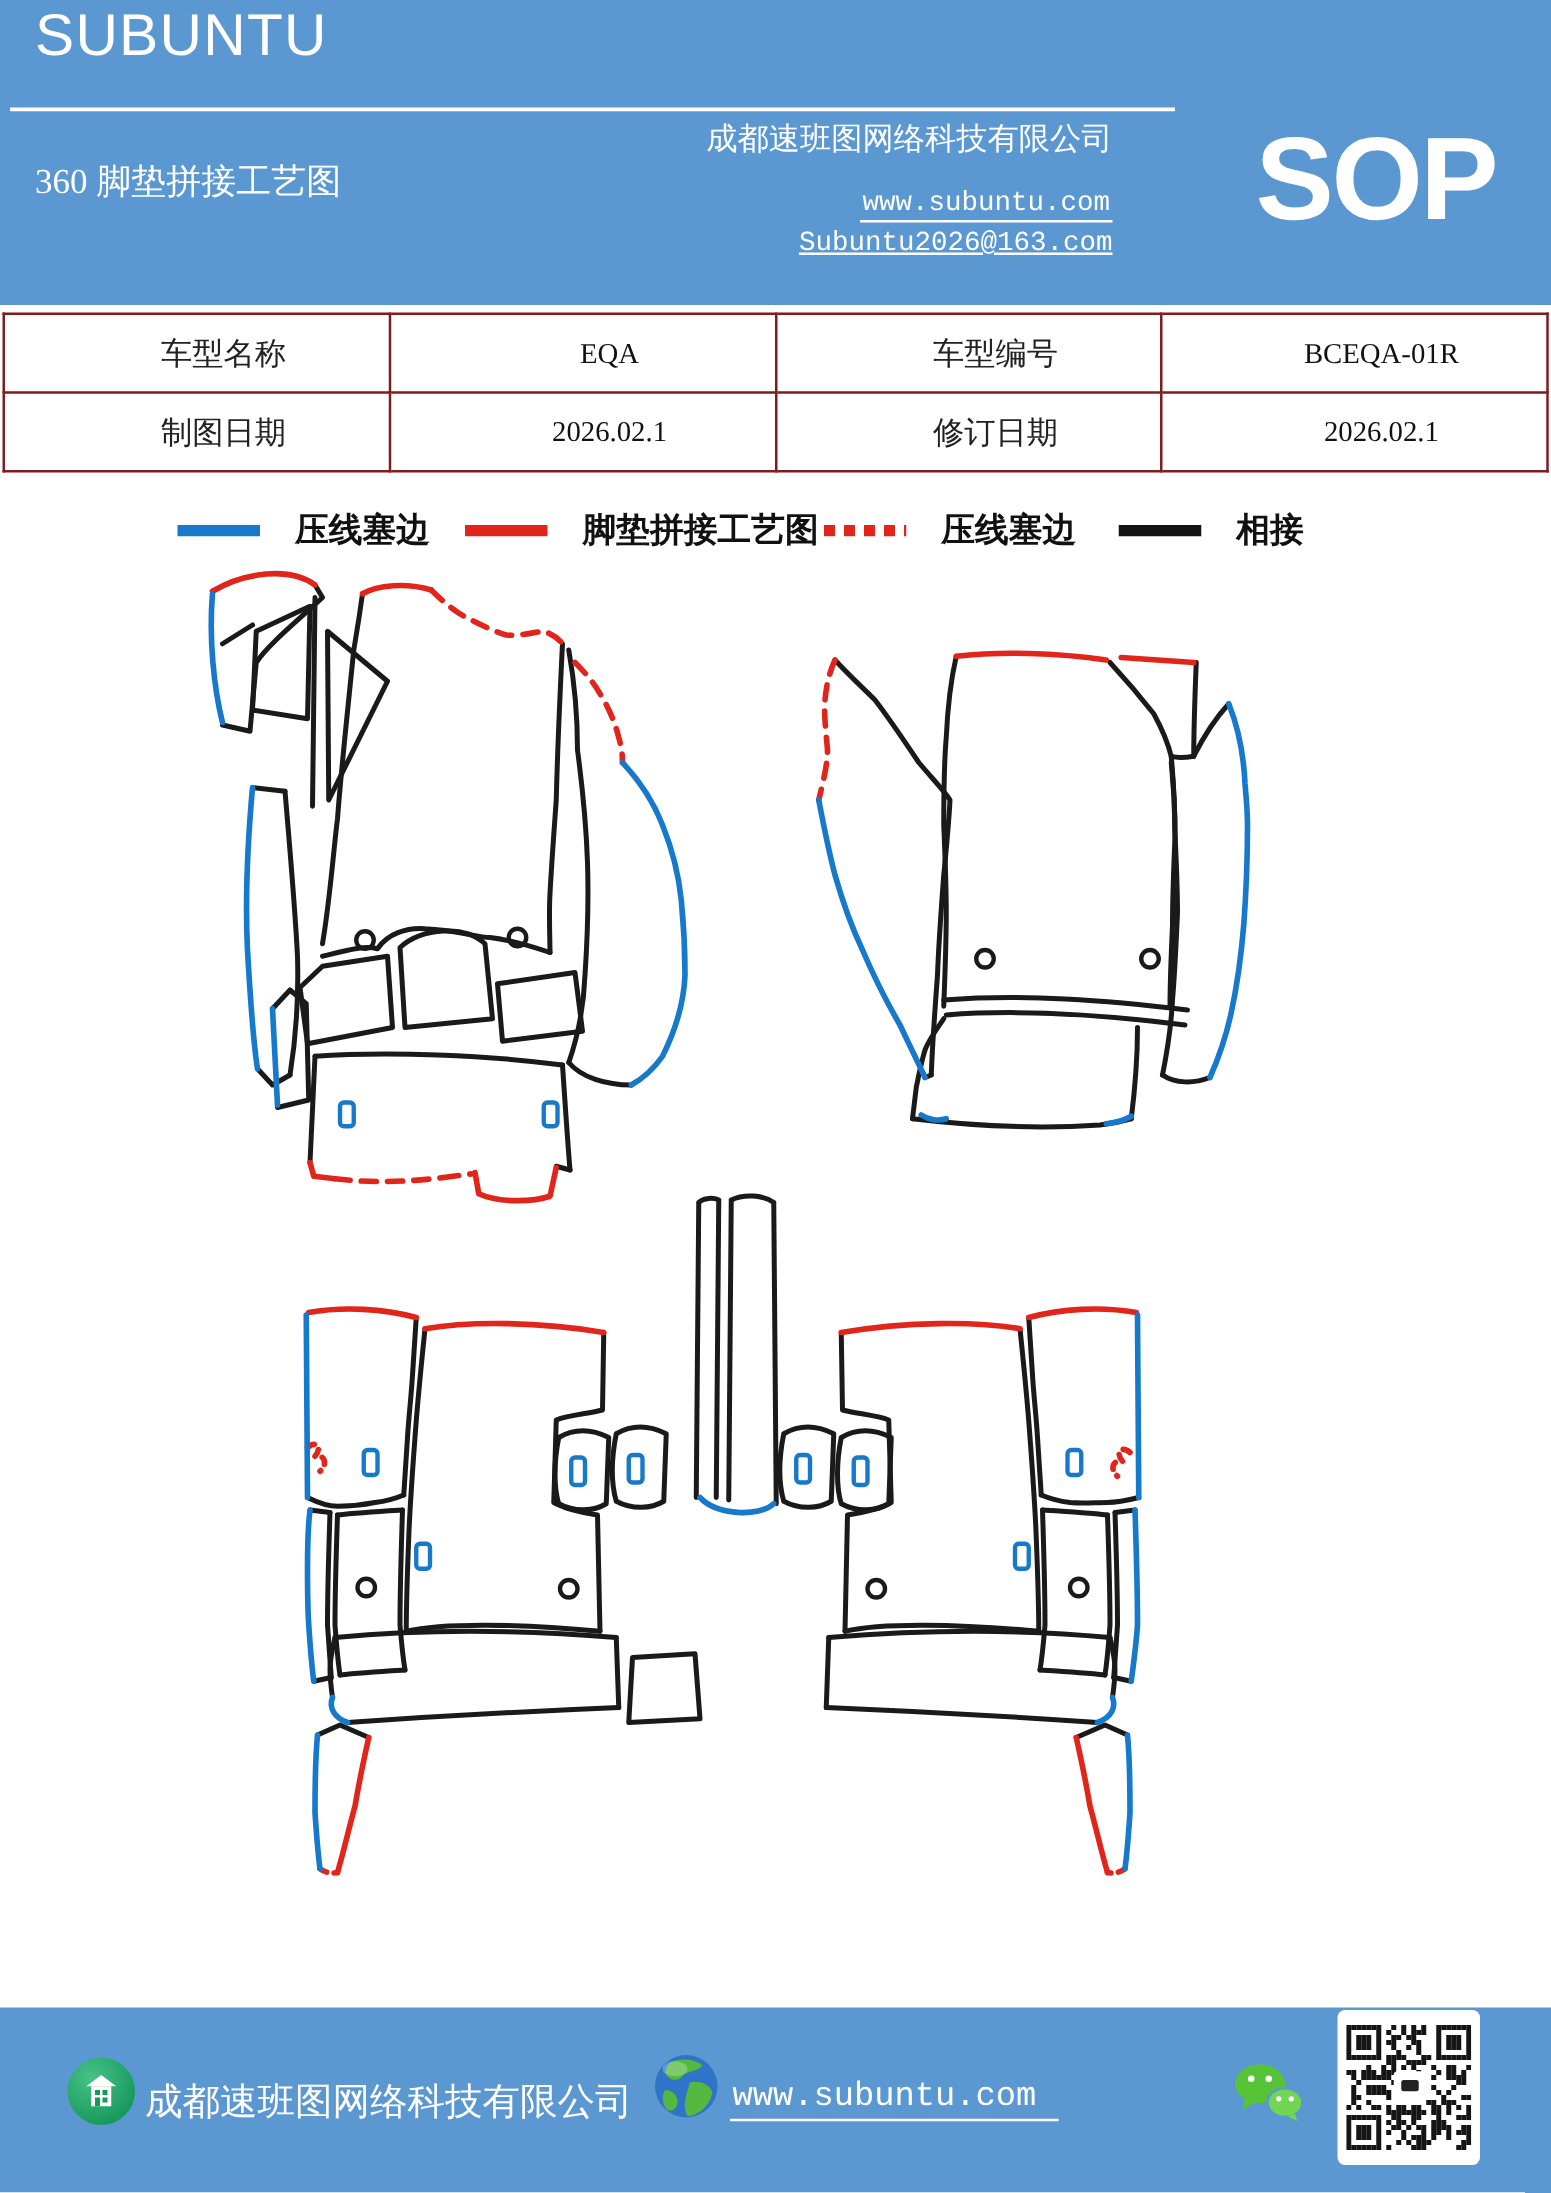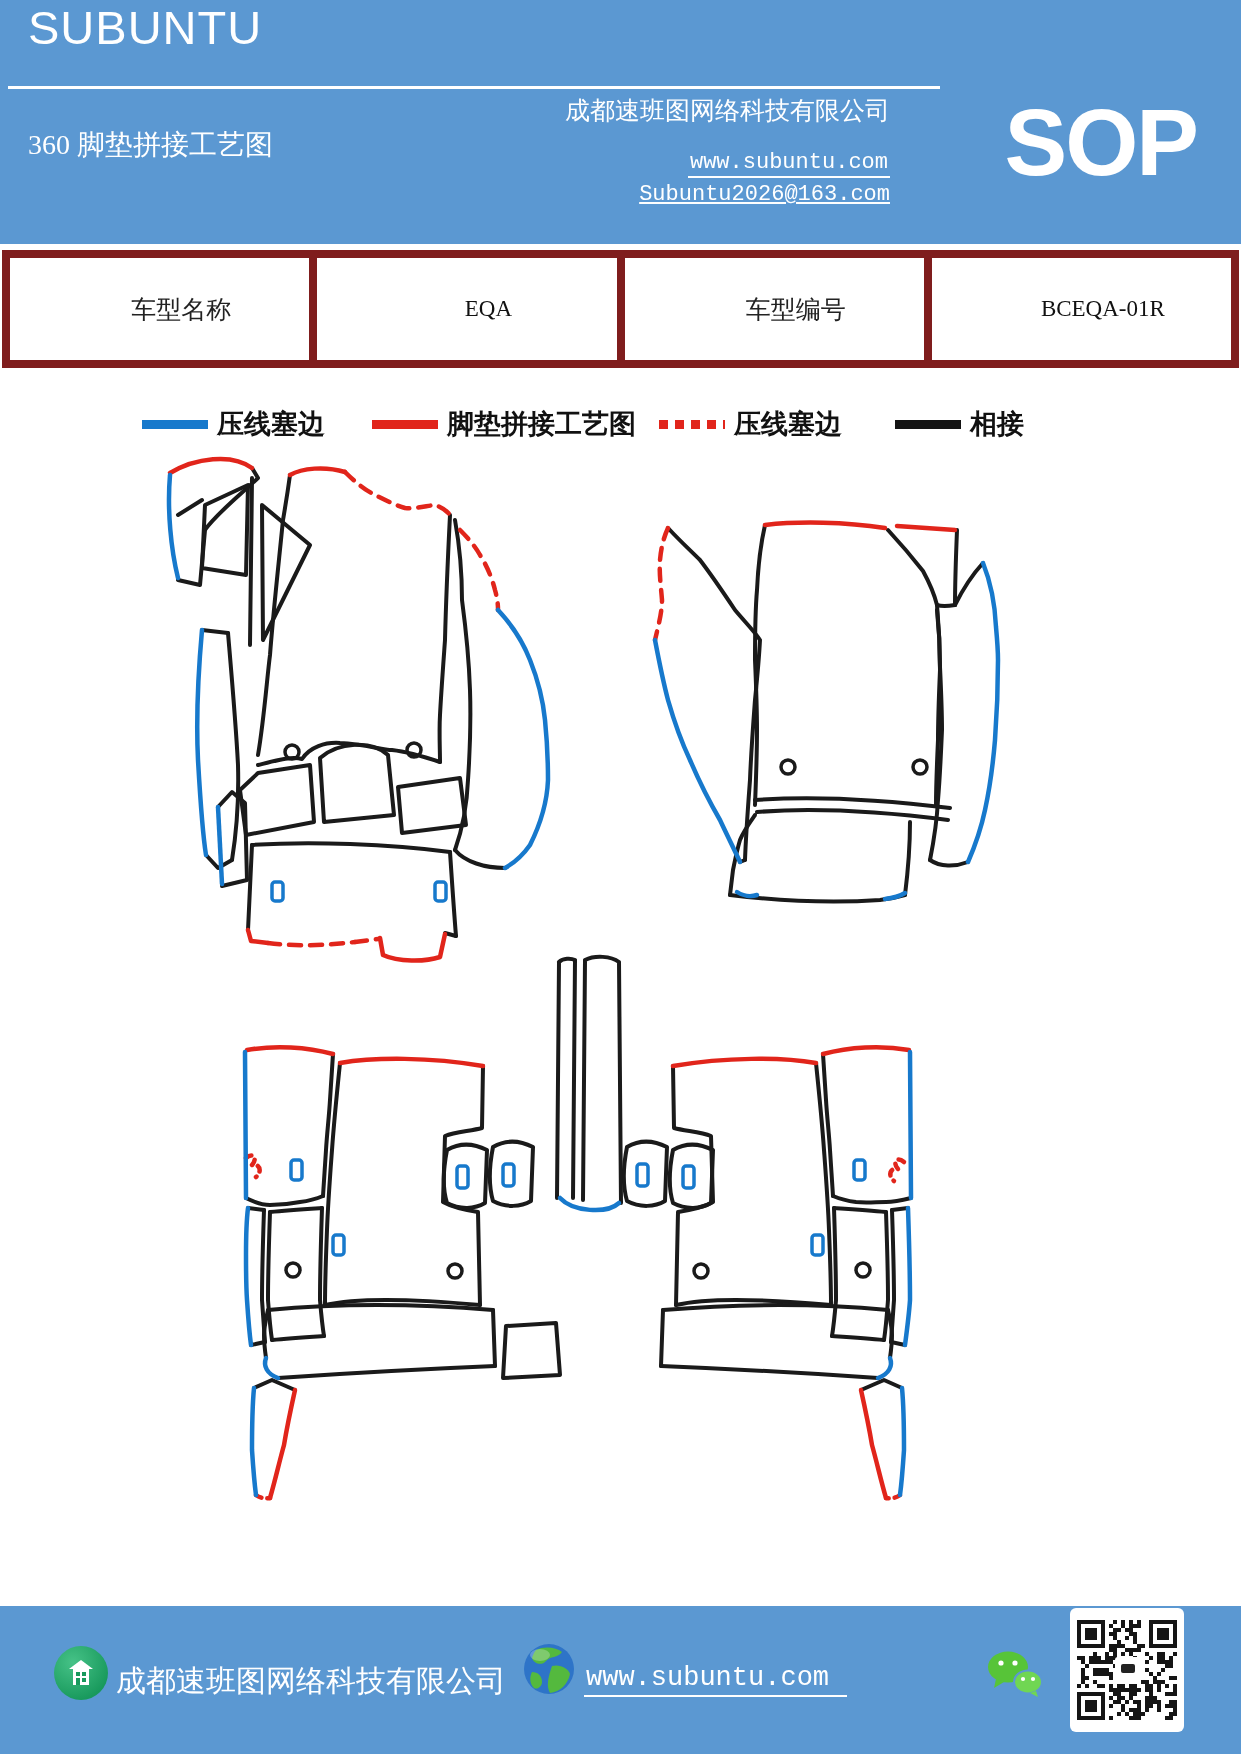--- a/index.html
+++ b/index.html
@@ -17,26 +17,26 @@
   #hweb{right:351px;top:150px;font-family:"Liberation Mono","DejaVu Sans Mono",monospace;
         font-size:22px;color:#fff;border-bottom:2px solid #fff;padding:0 2px 1px 2px;}
   #hmail{right:351px;top:182px;font-family:"Liberation Mono","DejaVu Sans Mono",monospace;
         font-size:22px;color:#fff;text-decoration:underline;}
   #sop{right:44px;top:80px;font-family:"Liberation Sans",sans-serif;font-weight:700;
        font-size:94px;color:#fff;letter-spacing:-2px;line-height:1;margin-top:16px;}
 
   
   #infotbl{top:250px;left:2px;width:1237px;height:118px;border-collapse:collapse;
            table-layout:fixed;background:#fff;}
-  #infotbl td{border:8px solid #7f1d1d;text-align:center;vertical-align:middle;height:59px;padding-left:44px;}
+  #infotbl td{border:2px solid #7f1d1d;text-align:center;vertical-align:middle;height:59px;padding-left:44px;}
   td.lab{font-family:"Liberation Serif",serif;font-size:25px;color:#222;}
   td.val{font-family:Liberation Serif, serif;font-size:23px;color:#111;}
 
   
-  .legitem{display:flex;align-items:center;gap:9px;height:36px;top:406px;}
+  .legitem{display:flex;align-items:center;gap:28px;height:36px;top:406px;}
   .sw{width:66px;height:9px;flex:0 0 auto;}
   .sw.b{background:#1779CC}
   .sw.r{background:#E1251B}
   .sw.k{background:#141414}
   .sw.rd{background:repeating-linear-gradient(90deg,#E1251B 0 9px,transparent 9px 16px);}
   .leglab{font-family:"Liberation Serif",serif;font-weight:700;font-size:27px;color:#111;}
 
   
   svg.diag path{fill:none;stroke-width:4;stroke-linecap:round;stroke-linejoin:round;}
   svg.diag .pk{stroke:#1A1A1A;}
@@ -75,20 +75,26 @@
 <div class="abs" id="hmail">Subuntu2026@163.com</div>
 <div class="abs" id="sop">SOP</div>
 
 <table class="abs" id="infotbl">
   <tbody>
       <tr>
     <td class="lab">车型名称</td>
     <td class="val">EQA</td>
     <td class="lab">车型编号</td>
     <td class="val">BCEQA-01R</td>
+  </tr>
+  <tr>
+    <td class="lab">制图日期</td>
+    <td class="val">2026.02.1</td>
+    <td class="lab">修订日期</td>
+    <td class="val">2026.02.1</td>
   </tr>
 </tbody>
   </table>
 
 <div class="abs legitem" style="left:142px">
   <span class="sw b"></span>
   <span class="leglab">压线塞边</span>
 </div>
 <div class="abs legitem" style="left:372px">
   <span class="sw r"></span>

